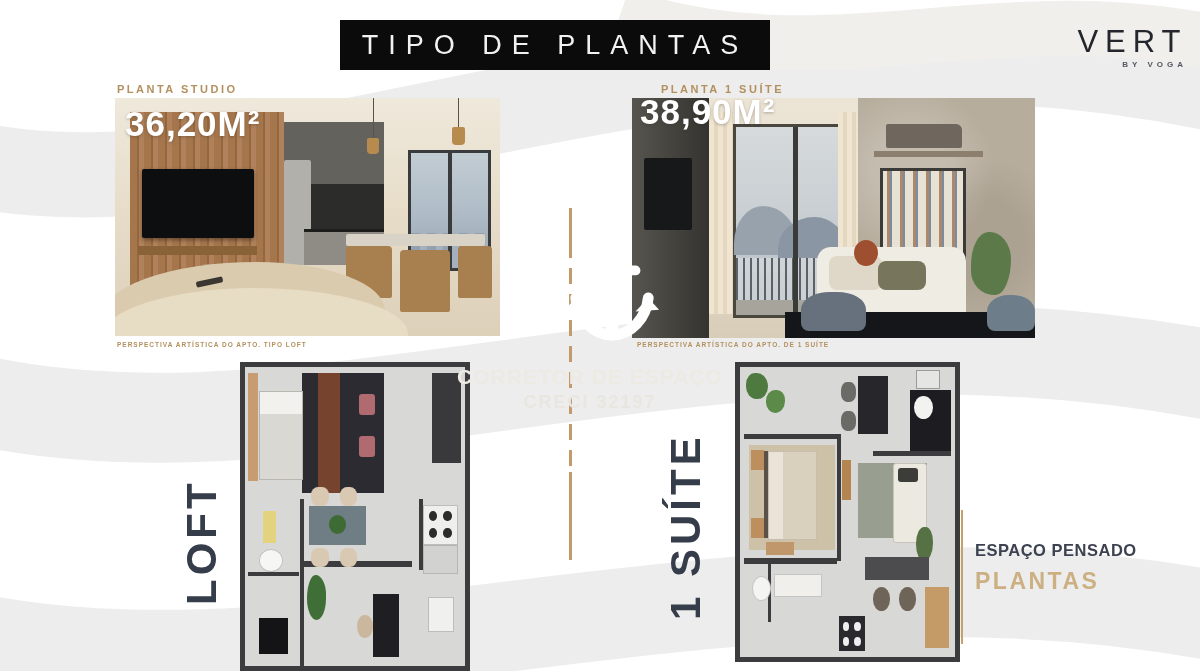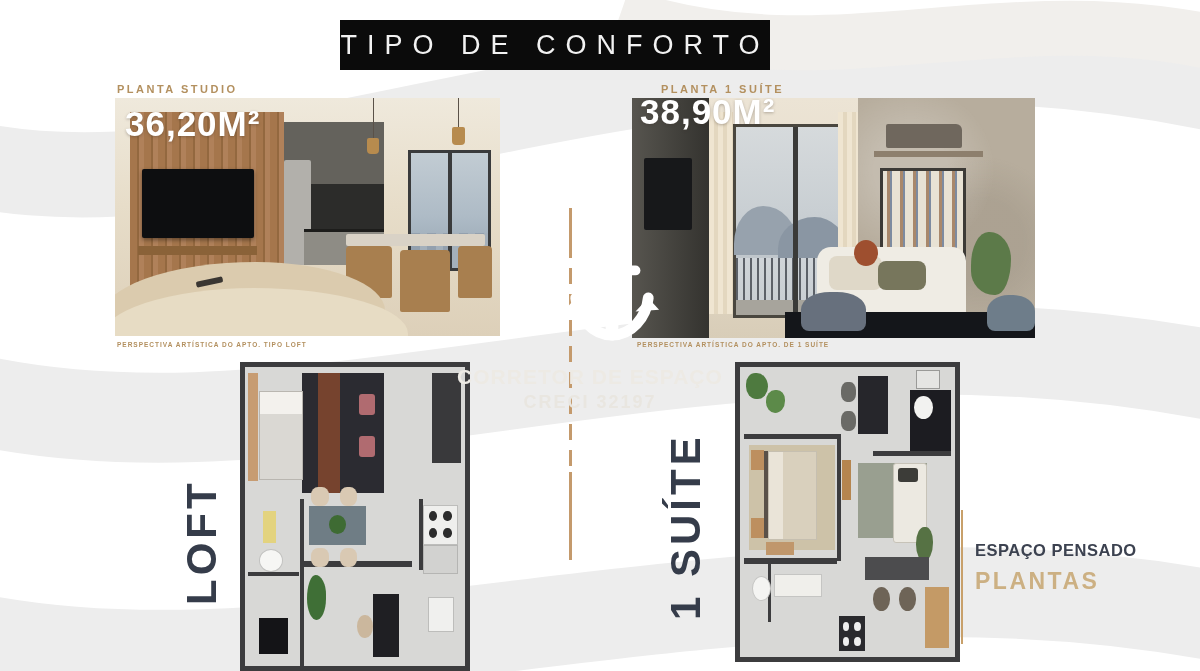--- a/index.html
+++ b/index.html
@@ -70,23 +70,27 @@
 <div id="stage">
 
   <svg id="waves" width="1200" height="671" viewBox="0 0 1200 671">
     <path d="M-80,150 C250,265 700,-65 1320,115" stroke="#ededed" stroke-width="85" fill="none"></path>
     <path d="M-80,385 C300,505 750,245 1320,400" stroke="#ededed" stroke-width="90" fill="none"></path>
     <path d="M-80,625 C300,735 800,495 1320,640" stroke="#ededed" stroke-width="90" fill="none"></path>
     <path d="M620,15 C850,95 1050,-35 1320,75" stroke="#f1efec" stroke-width="55" fill="none"></path>
   </svg>
 
   <div class="abs title-box">
-    <span>TIPO DE CONFORTO</span>
-  </div>
-
+    <span>TIPO DE PLANTAS</span>
+  </div>
+
+  <div class="abs brand">
+    <div class="name">VERT</div>
+    <div class="by">BY VOGA</div>
+  </div>
 
   <div class="abs card-label" style="left:117px;top:83px;">PLANTA STUDIO</div>
 
   <div class="abs photo" style="left:115px;top:98px;width:385px;height:238px;">
     <div class="abs" style="inset:0;background:linear-gradient(180deg,#efe9dc 0%,#e7ddc9 45%,#ddd0b9 100%);"></div>
     <div class="abs wood" style="left:4%;top:6%;width:40%;height:94%;"></div>
     <div class="abs tv" style="left:7%;top:30%;width:29%;height:29%;"></div>
     <div class="abs" style="left:6%;top:62%;width:31%;height:4%;background:#8a6238;"></div>
     <div class="abs" style="left:44%;top:10%;width:26%;height:26%;background:#64625c;"></div>
     <div class="abs" style="left:49%;top:36%;width:21%;height:20%;background:#2c2c2a;"></div>

